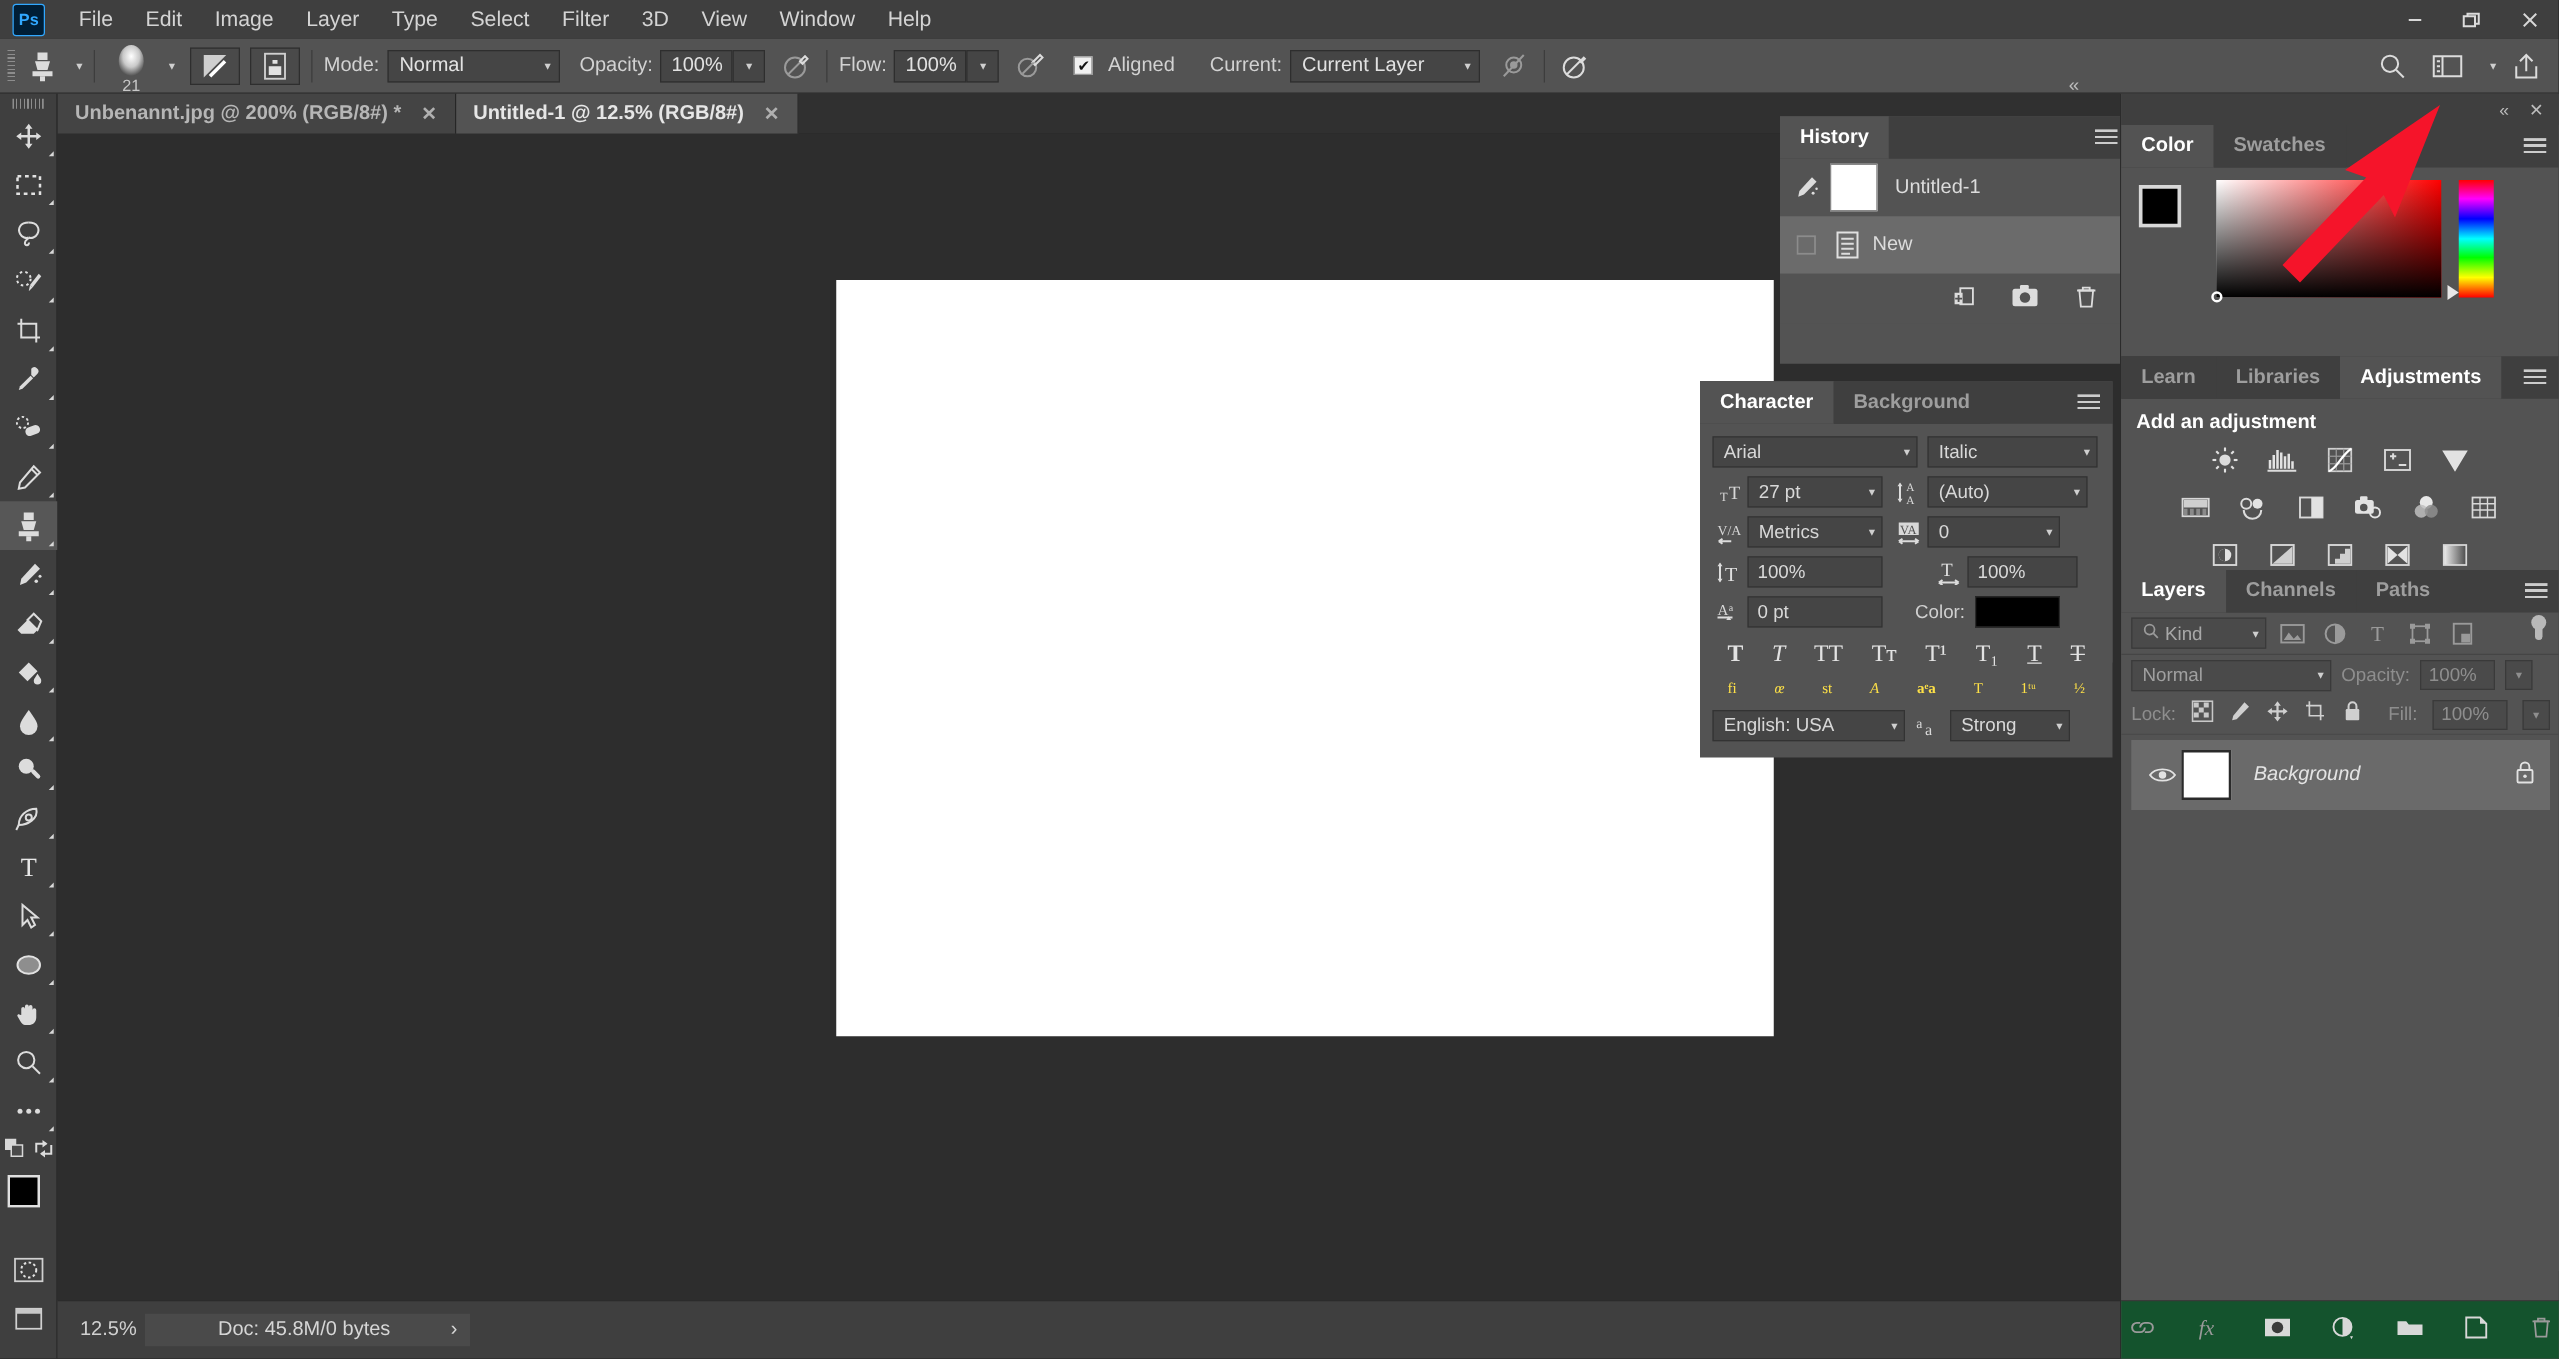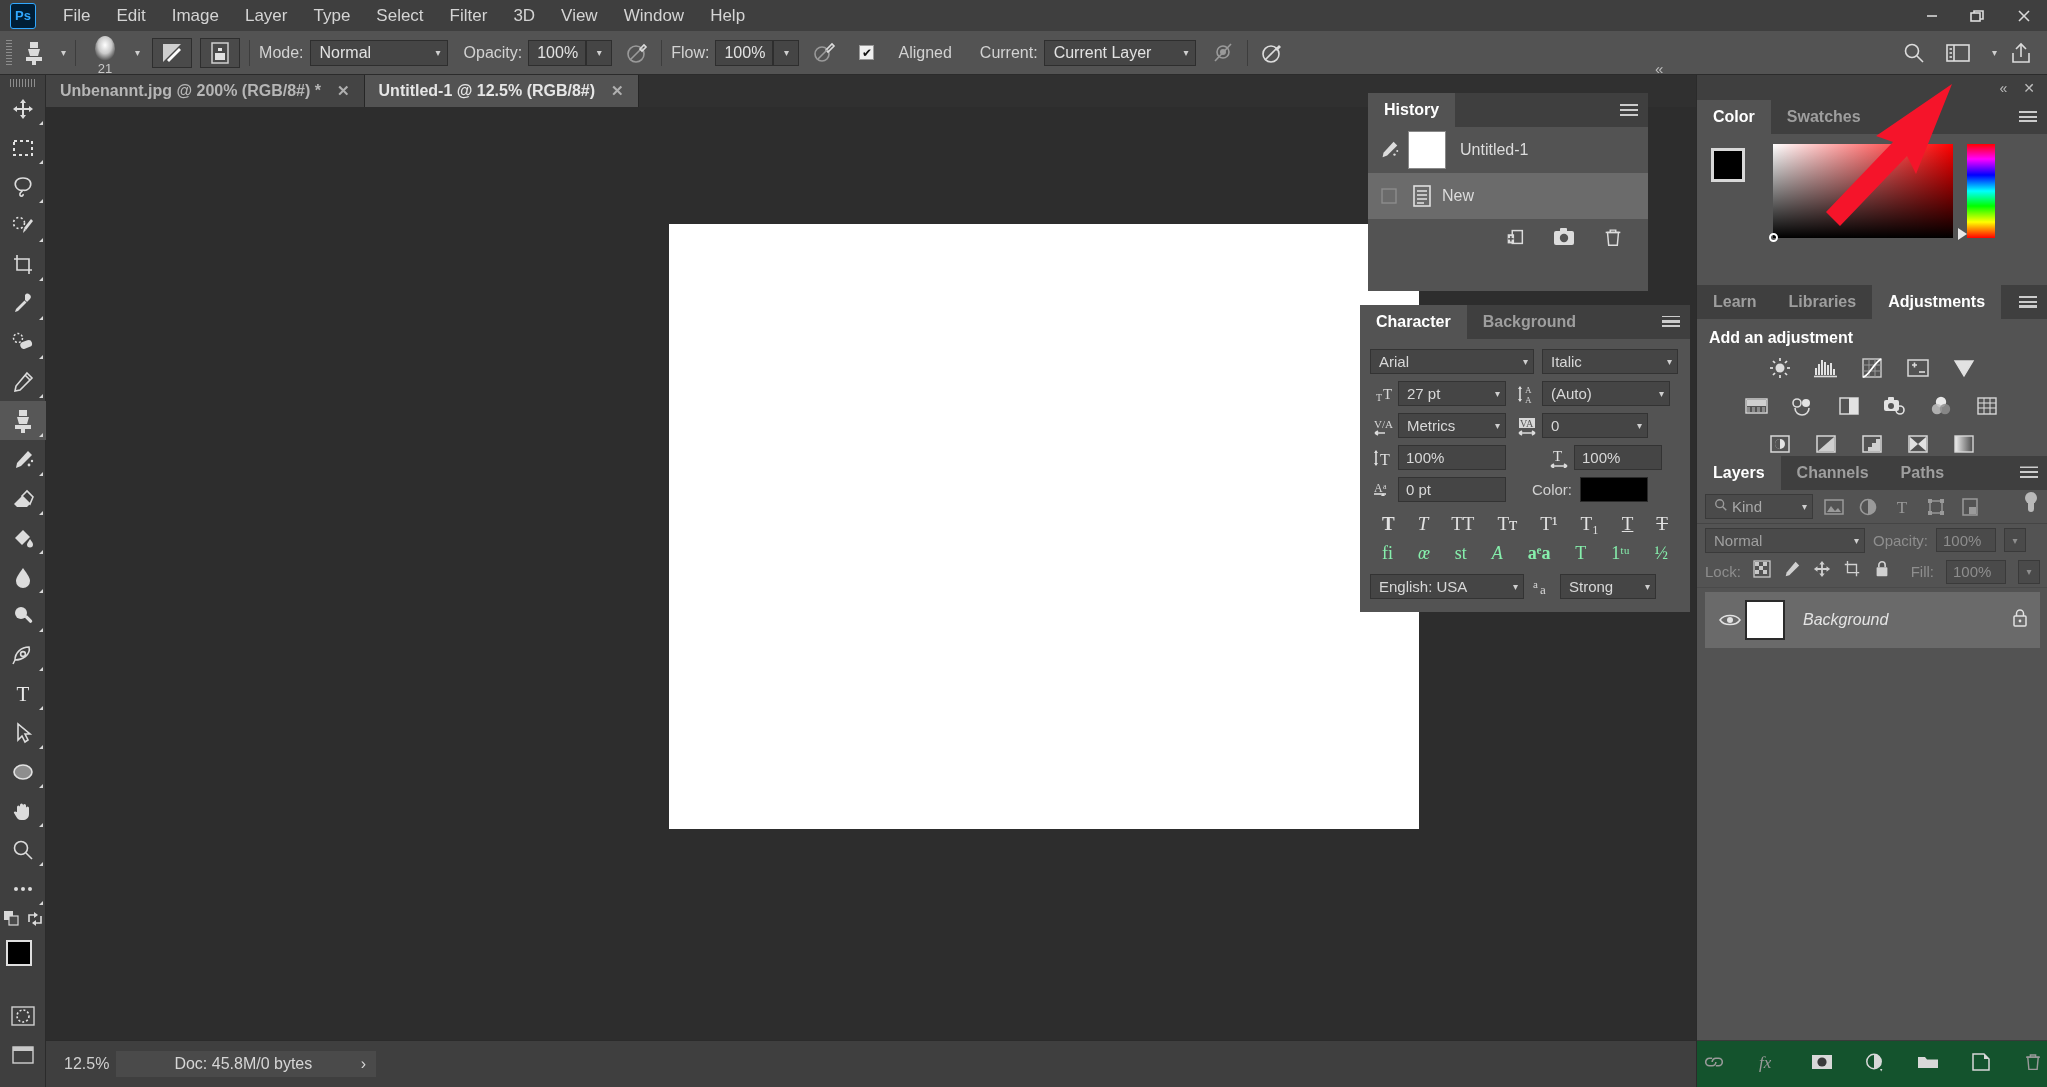--- a/index.html
+++ b/index.html
@@ -117,42 +117,42 @@
   .panel-tabs{display:flex;align-items:stretch;height:34px;background:#3f3f3f;position:relative;}
   .ptab{display:flex;align-items:center;padding:0 16px;font-size:16px;font-weight:bold;color:#9e9e9e;background:#3f3f3f;}
   .ptab.active{background:#535353;color:#ffffff;}
   .pmenu{position:absolute;right:10px;top:50%;transform:translateY(-50%);
     width:18px;height:13px;
     background:repeating-linear-gradient(to bottom,#cccccc 0 2px,transparent 2px 5px);}
   .panel-body{background:#535353;}
   #collapse-left{position:absolute;left:1655px;top:60px;color:#bdbdbd;font-size:15px;}
 
   
-  #history{position:absolute;left:1368px;top:93px;width:280px;height:198px;}
+  #history{position:absolute;left:1424px;top:93px;width:280px;height:198px;}
   .hist-row{display:flex;align-items:center;height:46px;padding-left:8px;}
   .hist-row.sel{background:#6b6b6b;}
   .hist-thumb{width:38px;height:38px;background:#fff;border:1px solid #888;margin:0 14px 0 6px;}
   .hist-label{font-size:16px;color:#dcdcdc;}
   #hist-footer{display:flex;align-items:center;justify-content:flex-end;gap:26px;height:40px;padding-right:24px;background:#535353;}
 
   
   #character{position:absolute;left:1360px;top:305px;width:330px;height:225px;}
   .ch-row{display:flex;align-items:center;margin:0 0 7px 0;}
   .ch-field{
     background:#454545;border:1px solid #333;height:25px;display:flex;align-items:center;
     padding:0 7px;font-size:15px;color:#d8d8d8;
   }
   .ch-select{
     background:#454545;border:1px solid #333;height:25px;display:flex;align-items:center;
     justify-content:space-between;padding:0 5px 0 8px;font-size:15px;color:#d8d8d8;
   }
   .ch-ico{width:28px;font-size:15px;color:#d0d0d0;display:flex;align-items:center;justify-content:center;}
   .styleglyphs{display:flex;align-items:center;justify-content:space-between;padding:4px 12px 0 12px;}
   .styleglyphs span{font-size:19px;color:#e2e2e2;font-family:"Liberation Serif",serif;}
-  .styleglyphs.row2 span{font-size:18px;color:#86efac;}
+  .styleglyphs.row2 span{font-size:12px;color:#fde047;}
 
   
   #rightdock{position:absolute;left:1696px;top:75px;width:351px;height:1012px;background:#535353;border-left:1px solid #2b2b2b;}
   #rd-header{height:25px;background:#3f3f3f;display:flex;align-items:center;justify-content:flex-end;gap:16px;padding-right:12px;color:#bdbdbd;font-size:14px;}
   #colorpanel{height:185px;}
   #colorbody{display:flex;padding:10px 8px 8px 8px;}
   #fgbg2{position:relative;width:56px;height:56px;margin:4px 6px 0 6px;}
   #fg2{position:absolute;left:0;top:0;width:34px;height:34px;background:#000;border:3px solid #d8d8d8;}
   #bg2{position:absolute;left:20px;top:20px;width:34px;height:34px;background:#fff;border:2px solid #cfcfcf;z-index:-1;}
   #colorfield{width:180px;height:94px;position:relative;
@@ -307,21 +307,21 @@
   <div class="icon-btn" style="margin-left:10px;">
     <svg width="24" height="24" viewBox="0 0 24 24">
       <circle cx="10" cy="13" r="7" class="gy"></circle>
       <path d="M14 9 L20 3 L22 5 L16 11 Z" class="wh"></path>
       <line x1="6" y1="18" x2="15" y2="9" class="gy"></line>
     </svg>
   </div>
 
   <div style="width:20px"></div>
   <div class="cbox">✔</div>
-  <div class="ob-label" style="margin-left:24px">Aligned</div>
+  <div class="ob-label" style="margin-left:12px">Aligned</div>
 
   <div style="width:22px"></div>
   <div class="ob-label">Current:</div>
   <div class="ob-select" style="width:152px">
     <span>Current Layer</span>
     <span class="chev">▾</span>
   </div>
   <div class="icon-btn" style="margin-left:12px;">
     <svg width="24" height="24" viewBox="0 0 24 24">
       <circle cx="12" cy="11" r="6" class="gy"></circle>

